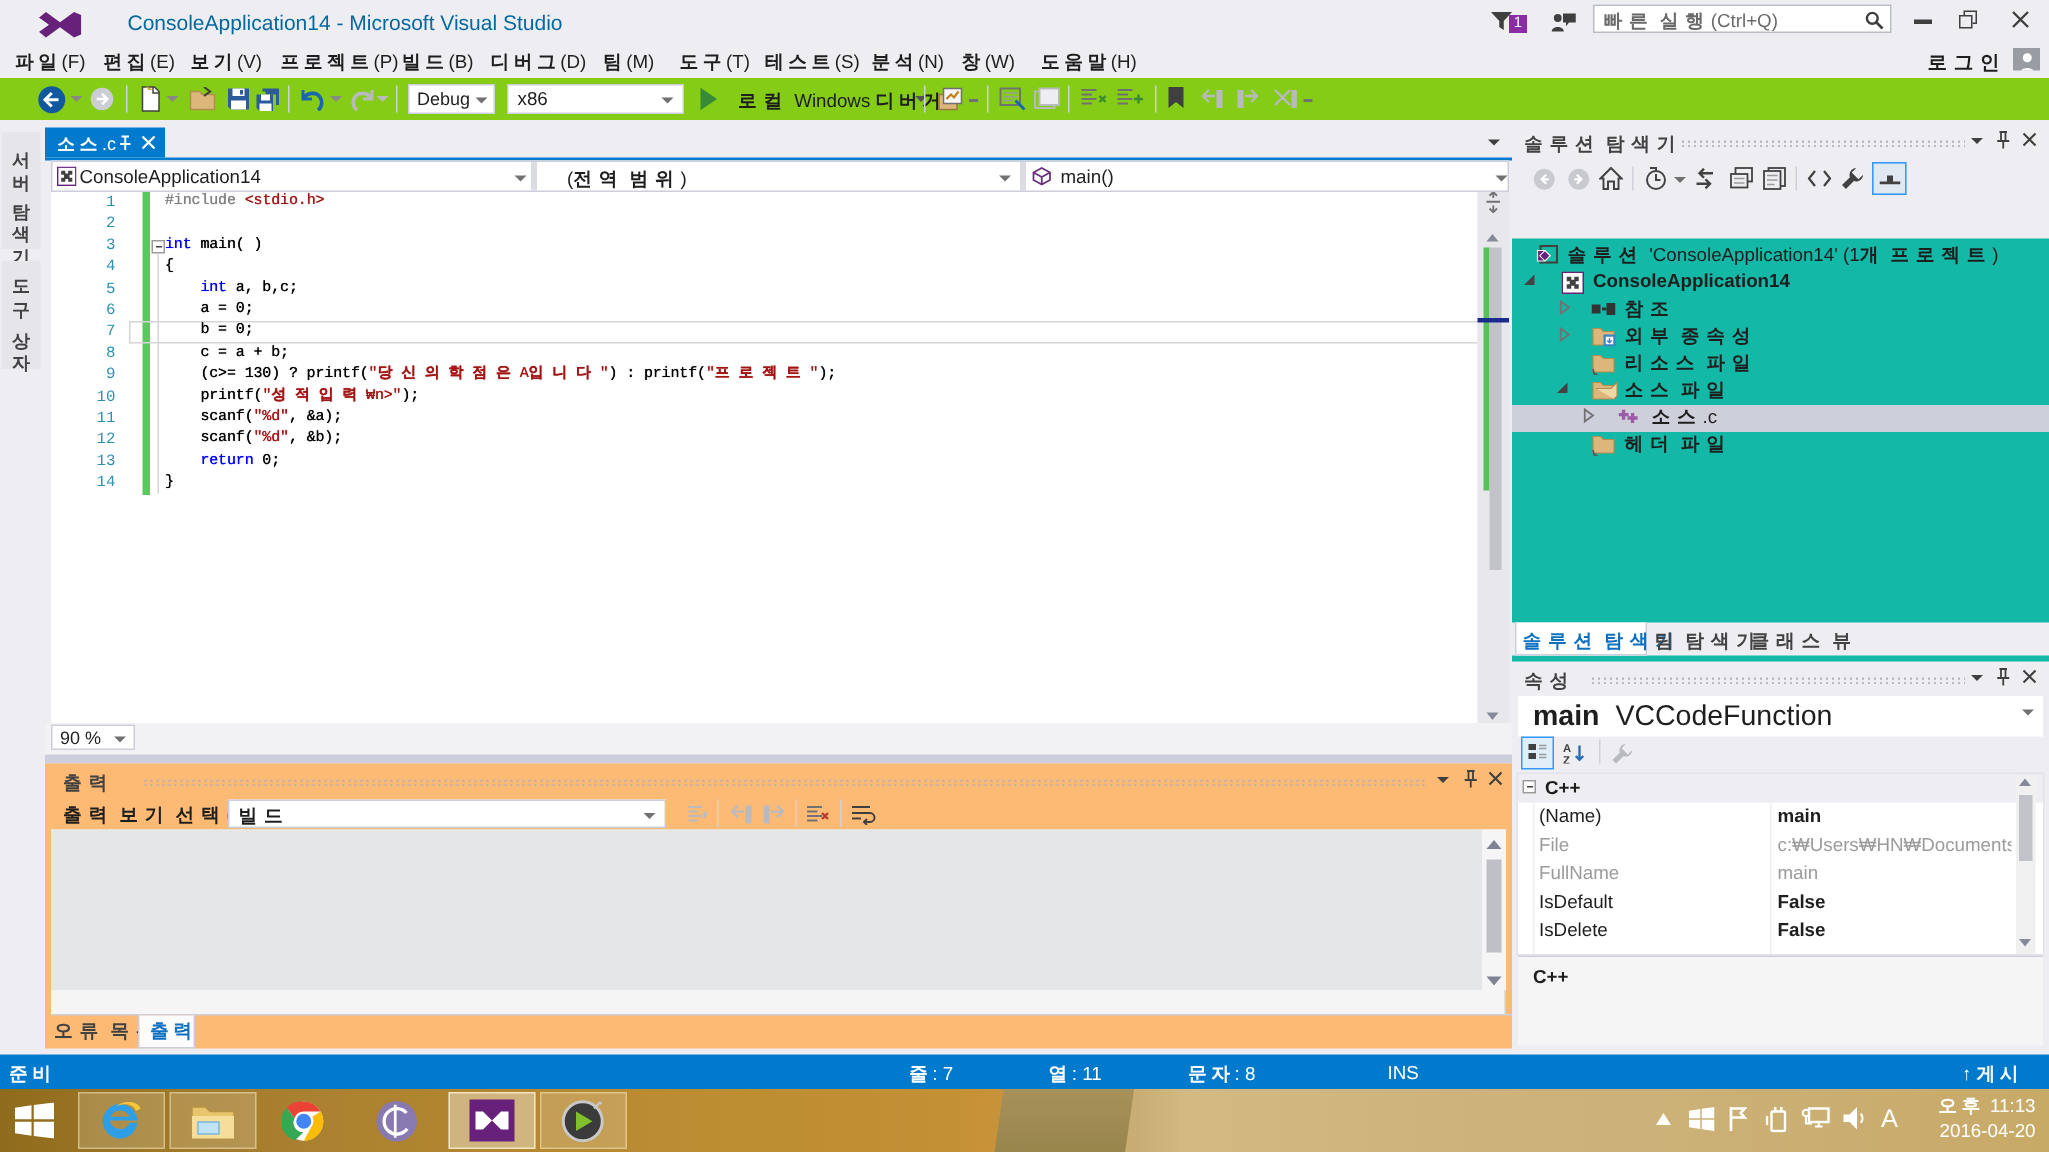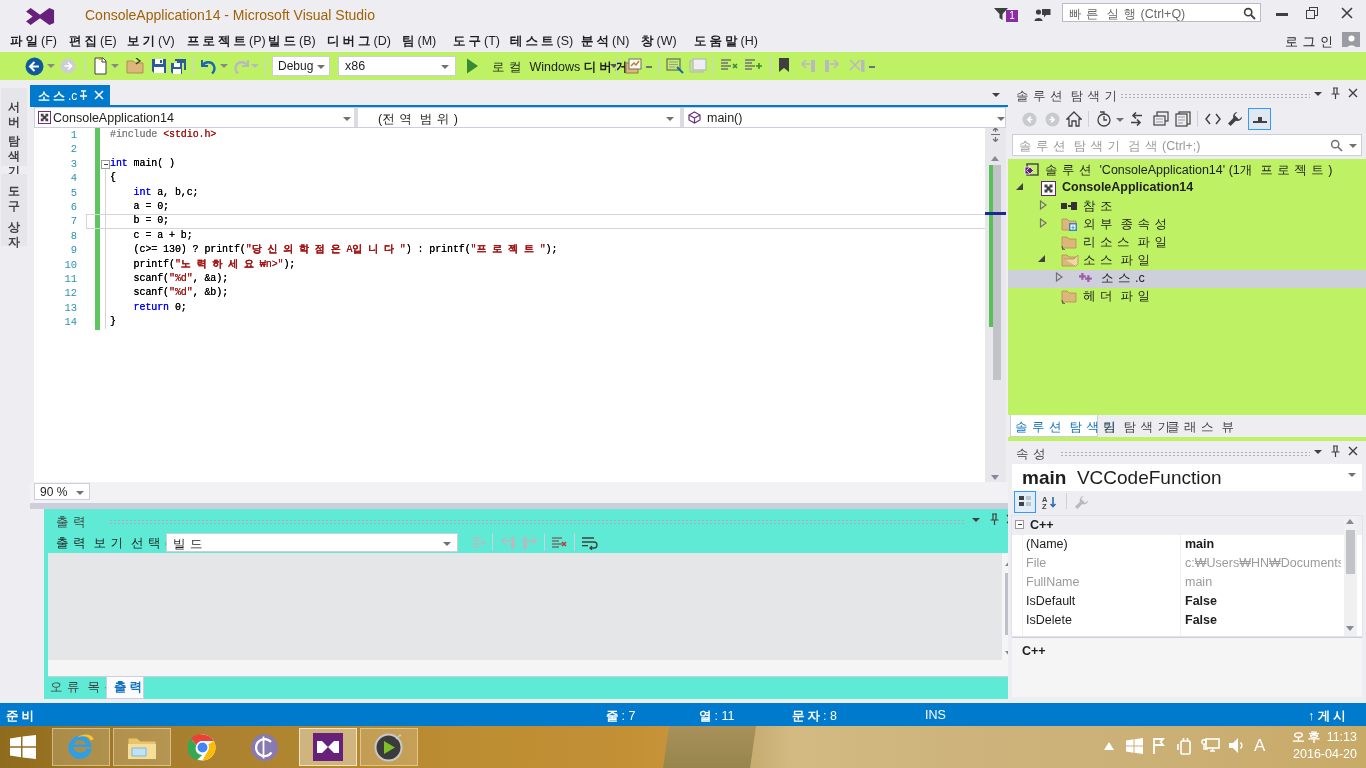--- a/index.html
+++ b/index.html
@@ -1,31 +1,31 @@
 <!DOCTYPE html>
 <html><head><meta charset="utf-8"><style>
 *{margin:0;padding:0;box-sizing:border-box}
 html,body{width:1366px;height:768px;overflow:hidden}
 body{font-family:"Liberation Sans",sans-serif;background:#EEEEF2;position:relative;font-size:13px;color:#1E1E1E}
 .abs{position:absolute}
-.k{letter-spacing:4.5px;font-weight:normal}
+.k{letter-spacing:4.5px;font-weight:bold}
 .k2{letter-spacing:3px;font-weight:bold}
 svg{display:block}
 .combo{background:#fff;border:1px solid #CCCEDB;position:absolute}
 .carr{position:absolute;width:0;height:0;border-left:4px solid transparent;border-right:4px solid transparent;border-top:4px solid #717171}
 .grip{position:absolute;height:5px;background-image:radial-gradient(#AEAEB8 0.8px, transparent 1px);background-size:4px 3px}
 </style></head>
 <body>
 
 <div class="abs" style="left:0;top:0;width:1366px;height:28px;background:#EEEEF2">
   <svg class="abs" style="left:25px;top:7px" width="30" height="19" viewBox="0 0 32 20">
     <path d="M1 5 L6 1 L16 8.2 L26 1 L31 3 L31 17 L26 19 L16 11.8 L6 19 L1 15 L8 10 Z" fill="#68217A"></path>
     <path d="M1 5 L8 10 L1 15 Z" fill="#EEEEF2"></path>
   </svg>
-  <div class="abs" style="left:85px;top:7px;font-size:14px;color:#a16207">ConsoleApplication14 - Microsoft Visual Studio</div>
+  <div class="abs" style="left:85px;top:7px;font-size:14px;color:#0369a1">ConsoleApplication14 - Microsoft Visual Studio</div>
 
   <svg class="abs" style="left:994px;top:8px" width="14" height="13" viewBox="0 0 14 13">
       <path d="M0 0 L14 0 L8.5 6 L8.5 12 L5.5 10 L5.5 6 Z" fill="#3F3F3F"></path>
     </svg>
   <div class="abs" style="left:1006px;top:10px;width:12px;height:12px;background:#8A2DA5;color:#fff;font-size:10px;text-align:center;line-height:12px">1</div>
   <svg class="abs" style="left:1034px;top:8px" width="17" height="14" viewBox="0 0 17 14">
     <circle cx="4.5" cy="4" r="2.6" fill="#3F3F3F"></circle>
       <path d="M0.5 13 C0.5 9 8.5 9 8.5 13 Z" fill="#3F3F3F"></path>
     <path d="M8 1 L16.5 1 L16.5 7 L12 7 L10 9.5 L10 7 L8 7 Z" fill="#3F3F3F"></path>
   </svg>
@@ -62,21 +62,21 @@
   <style>.mi{top:5px;font-size:12.5px;white-space:nowrap}</style>
   <div class="abs" style="left:1285px;top:5px;font-size:13px"><span class="k">로그인</span></div>
   <div class="abs" style="left:1342px;top:4px;width:18px;height:15px;background:#999CA3;overflow:hidden">
     <svg width="19" height="19" viewBox="0 0 19 19">
         <circle cx="9.5" cy="6.5" r="3" fill="#fff"></circle>
         <path d="M3.5 19 C3.5 11.5 15.5 11.5 15.5 19 Z" fill="#fff"></path>
       </svg>
   </div>
 </div>
 
-<div class="abs" style="left:0;top:52px;width:1366px;height:28px;background:#bef264" id="toolbar">
+<div class="abs" style="left:0;top:52px;width:1366px;height:28px;background:#84cc16" id="toolbar">
 
   <svg class="abs" style="left:25px;top:57px;top:5px" width="19" height="19" viewBox="0 0 19 19">
       <circle cx="9.5" cy="9.5" r="9" fill="#11599E"></circle>
       <path d="M9.5 5 L5 9.5 L9.5 14 M5.5 9.5 H14" fill="none" stroke="#fff" stroke-width="2"></path>
     </svg>
   <div class="carr" style="left:47px;top:12px;border-top-color:#888"></div>
   <svg class="abs" style="left:60px;top:6px" width="16" height="16" viewBox="0 0 16 16">
       <circle cx="8" cy="8" r="7.5" fill="#CDCED4"></circle>
       <path d="M8 4.5 L11.5 8 L8 11.5 M4.5 8 H11" fill="none" stroke="#fff" stroke-width="1.7"></path>
     </svg>
@@ -235,21 +235,21 @@
 
   <pre class="abs" style="left:76px;top:0;font-family:'Liberation Mono',monospace;font-size:10px;letter-spacing:-0.1px;line-height:14.4px;color:#000;text-shadow:0 0 0.5px"><span style="color:#808080">#include</span> <span style="color:#A31515">&lt;stdio.h&gt;</span>
 
 <span style="color:#0000FF">int</span> main( )
 {
     <span style="color:#0000FF">int</span> a, b,c;
     a = 0;
     b = 0;
     c = a + b;
     (c&gt;= 130) ? printf(<span style="color:#A31515">"<span class="kc">당신의학점은</span>A<span class="kc">입니다</span>"</span>) : printf(<span style="color:#A31515">"<span class="kc">프로젝트</span>"</span>);
-    printf(<span style="color:#A31515">"<span class="kc">노력하세요</span>₩n&gt;"</span>);
+    printf(<span style="color:#A31515">"<span class="kc">성적입력</span>₩n&gt;"</span>);
     scanf(<span style="color:#A31515">"%d"</span>, &amp;a);
     scanf(<span style="color:#A31515">"%d"</span>, &amp;b);
     <span style="color:#0000FF">return</span> 0;
 }</pre>
 </div>
 <style>.kc{letter-spacing:5.8px;font-weight:bold}</style>
 
 <div class="abs" style="left:985px;top:128px;width:21px;height:354px;background:#E8E8EC">
   <svg class="abs" style="left:4px;top:0px" width="13" height="14" viewBox="0 0 13 14">
       <path d="M2 6.5 h9 M6.5 0 v4 M6.5 9 v4 M4 2.5 L6.5 0 L9 2.5 M4 11 L6.5 13.5 L9 11" stroke="#717171" stroke-width="1.2" fill="none"></path>
@@ -262,21 +262,21 @@
 </div>
 
 <div class="abs" style="left:30px;top:482px;width:978px;height:21px;background:#F2F2F5">
   <div class="combo" style="left:4px;top:1px;width:56px;height:17px">
       <div class="abs" style="left:5px;top:1px;font-size:12px">90 %</div>
       <div class="carr" style="right:5px;top:7px"></div>
     </div>
 </div>
 <div class="abs" style="left:30px;top:503px;width:978px;height:6px;background:#CCCEDB"></div>
 
-<div class="abs" style="left:44px;top:509px;width:978px;height:190px;background:#5eead4">
+<div class="abs" style="left:30px;top:509px;width:978px;height:190px;background:#fdba74">
   <div class="abs" style="left:12px;top:5px;font-size:12.5px;color:#424242"><span class="k">출력</span></div>
   <div class="grip" style="left:65px;top:10px;width:855px"></div>
   <div class="carr" style="left:928px;top:9px;border-top-color:#3F3F3F"></div>
   <svg class="abs" style="left:945px;top:4px" width="11" height="13" viewBox="0 0 11 13">
       <path d="M3 1 h5 M4 1 v6 h3 v-6 M1.5 7 h8 M5.5 7 v5" stroke="#3F3F3F" stroke-width="1.2" fill="none"></path>
     </svg>
   <svg class="abs" style="left:962px;top:5px" width="10" height="10" viewBox="0 0 10 10">
       <path d="M1 1 L9 9 M9 1 L1 9" stroke="#3F3F3F" stroke-width="1.4"></path>
     </svg>
 
@@ -372,30 +372,22 @@
     </svg>
   <svg class="abs" style="left:219px;top:31px" width="16" height="16" viewBox="0 0 16 16">
       <path d="M10.5 1 a4.5 4.5 0 0 0 -4.2 6.1 L1 12.4 L3.6 15 L8.9 9.7 A4.5 4.5 0 0 0 15 5.5 L12 8.5 L7.5 4 L10.5 1 Z" fill="#424242"></path>
     </svg>
   <div class="abs" style="left:240px;top:28px;width:23px;height:22px;border:1px solid #3399FF;background:#C8E0F4;opacity:0.35"></div>
   <div class="abs" style="left:240px;top:28px;width:23px;height:22px;border:1px solid #3399FF"></div>
   <svg class="abs" style="left:245px;top:36px" width="14" height="7" viewBox="0 0 14 7">
       <path d="M0 5 h5 v-4 h4 v4 h5 v2 h-14 Z" fill="#424242"></path>
     </svg>
 
-  <div class="abs" style="left:4px;top:54px;width:350px;height:22px;background:#fff;border:1px solid #CCCEDB">
-    <div class="abs" style="left:6px;top:3px;color:#999;font-size:12.5px"><span class="k">솔루션</span> <span class="k">탐색기</span> <span class="k">검색</span>(Ctrl+;)</div>
-    <svg class="abs" style="right:18px;top:4px" width="13" height="13" viewBox="0 0 13 13">
-        <circle cx="5.2" cy="5.2" r="3.6" fill="none" stroke="#717171" stroke-width="1.5"></circle>
-        <line x1="8" y1="8" x2="12" y2="12" stroke="#717171" stroke-width="1.7"></line>
-      </svg>
-    <div class="carr" style="right:4px;top:9px;border-top-color:#717171"></div>
-  </div>
-
-  <div class="abs" style="left:0;top:79px;width:358px;height:336px;background:#bef264;font-size:12.5px">
+
+  <div class="abs" style="left:0;top:79px;width:358px;height:336px;background:#14b8a6;font-size:12.5px">
     <div class="abs" style="left:16px;top:3px"><svg class="abs" style="left:0;top:1px" width="15" height="14" viewBox="0 0 15 14">
           <rect x="3" y="1" width="11" height="11" fill="none" stroke="#424242" stroke-width="1.4"></rect>
           <path d="M1 4 L6 4 L9.5 7.5 L6 11 L1 11 Z" fill="#68217A" stroke="#F6F6F6" stroke-width="0.8"></path>
           <path d="M6 4 L2.5 7.5 L6 11" fill="none" stroke="#fff" stroke-width="0.7"></path>
         </svg><span style="margin-left:21px"><span class="k">솔루션</span> 'ConsoleApplication14' (1<span class="k">개</span> <span class="k">프로젝트</span>)</span></div>
     <div class="abs" style="left:7px;top:23px;width:9px;height:9px">
         <svg width="9" height="9">
           <path d="M8 1 L8 8 L1 8 Z" fill="#424242"></path>
         </svg>
       </div>

